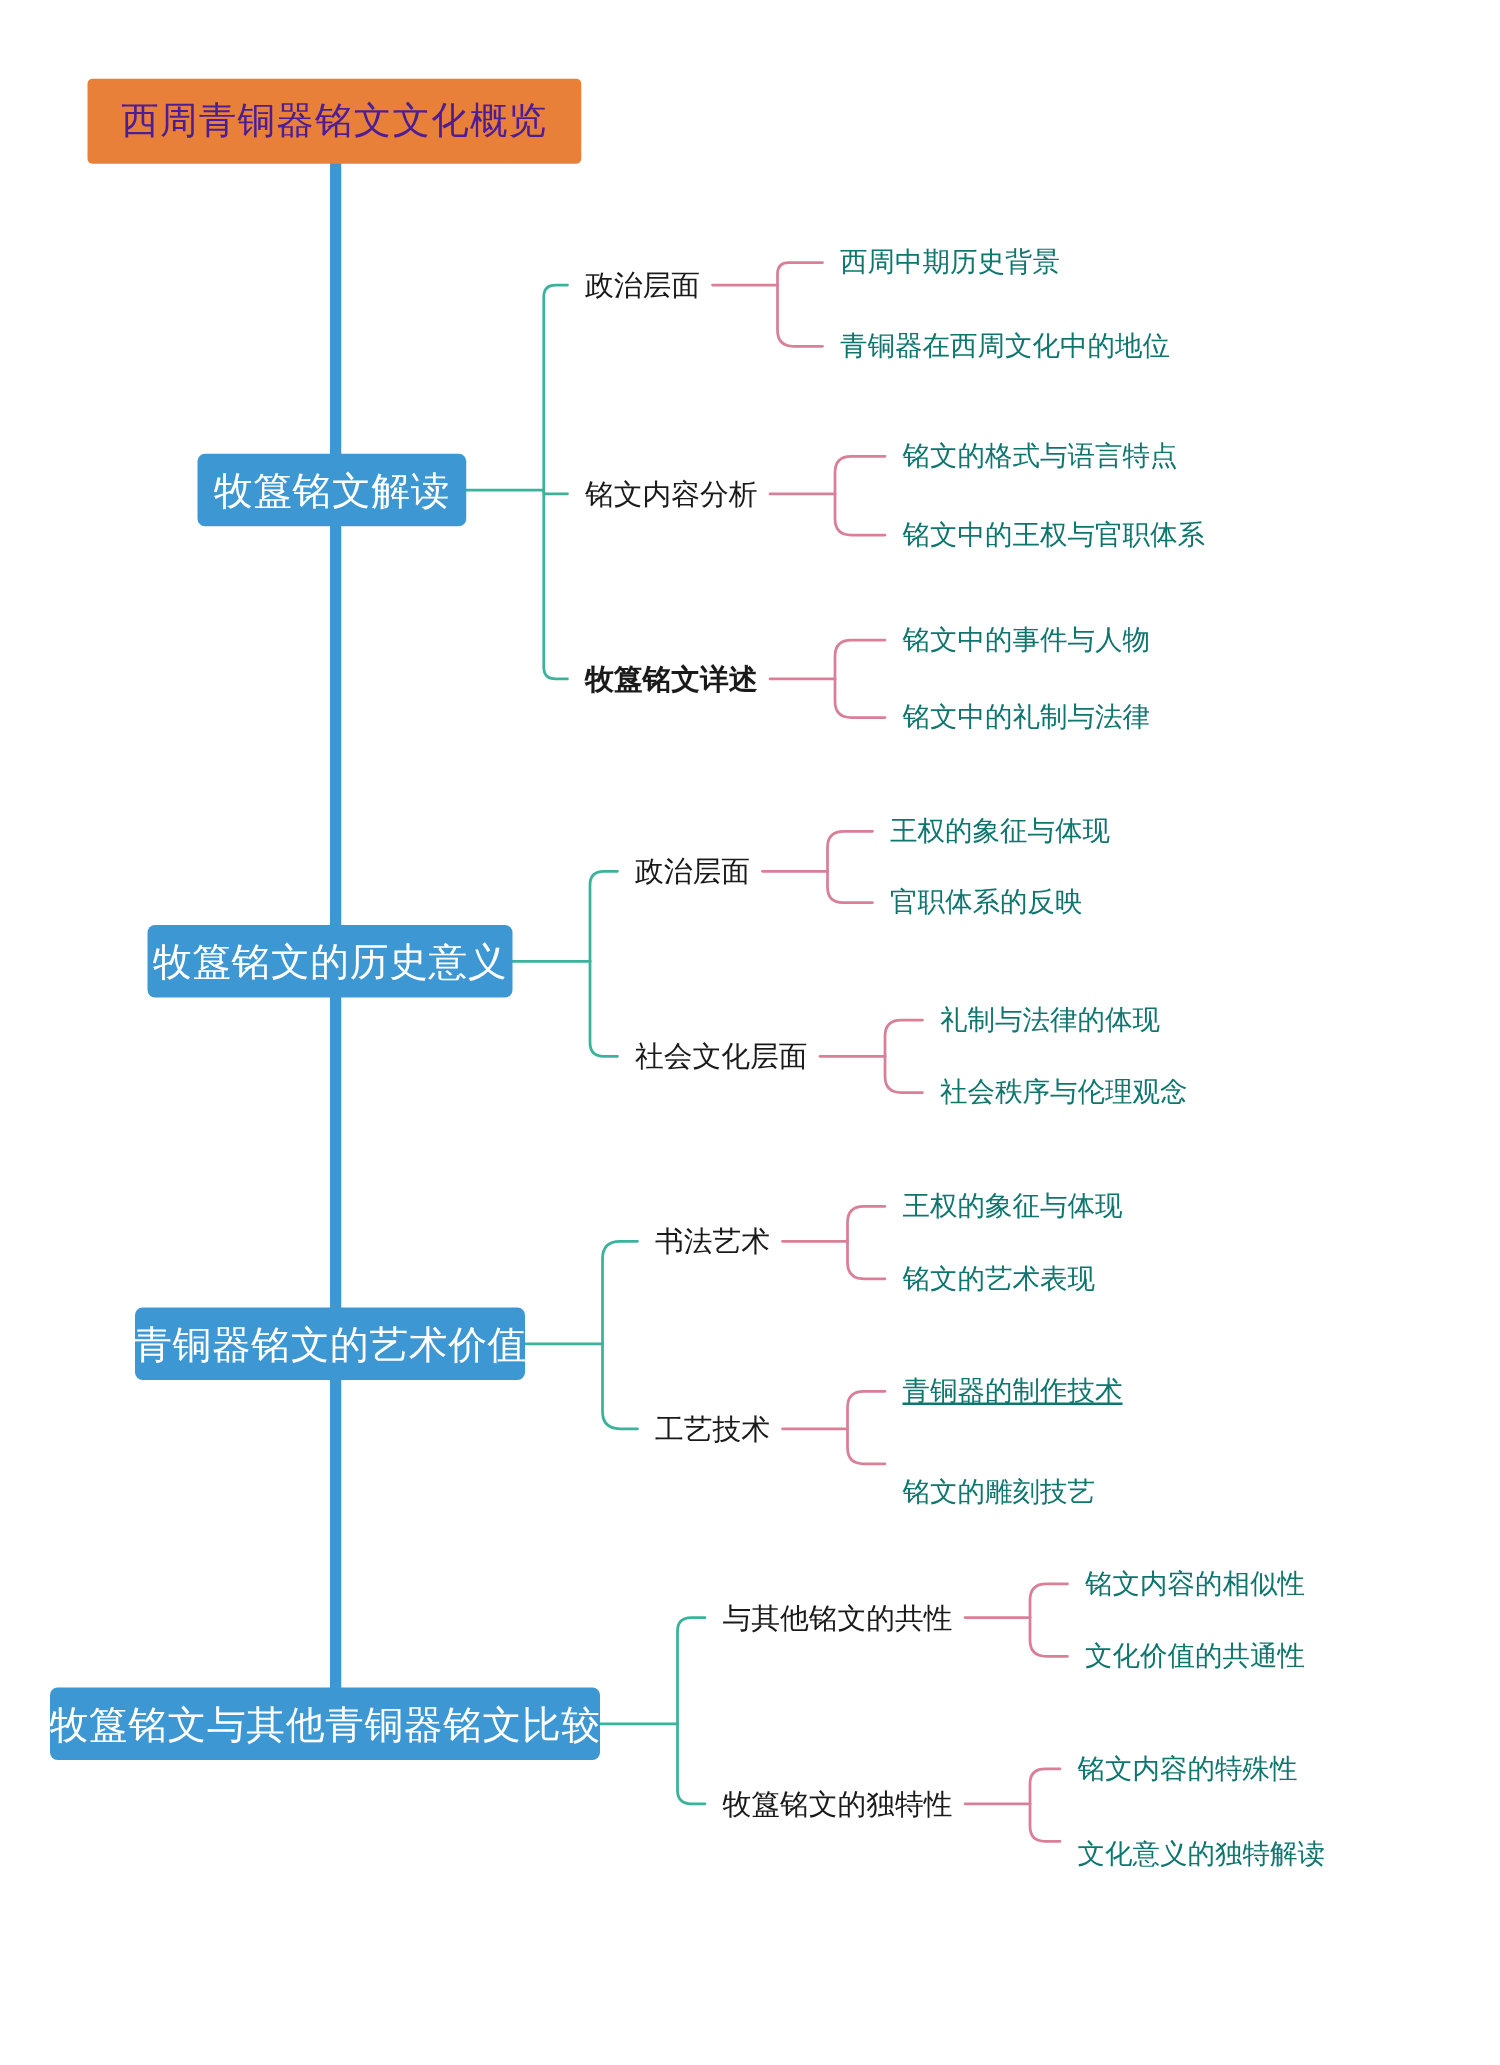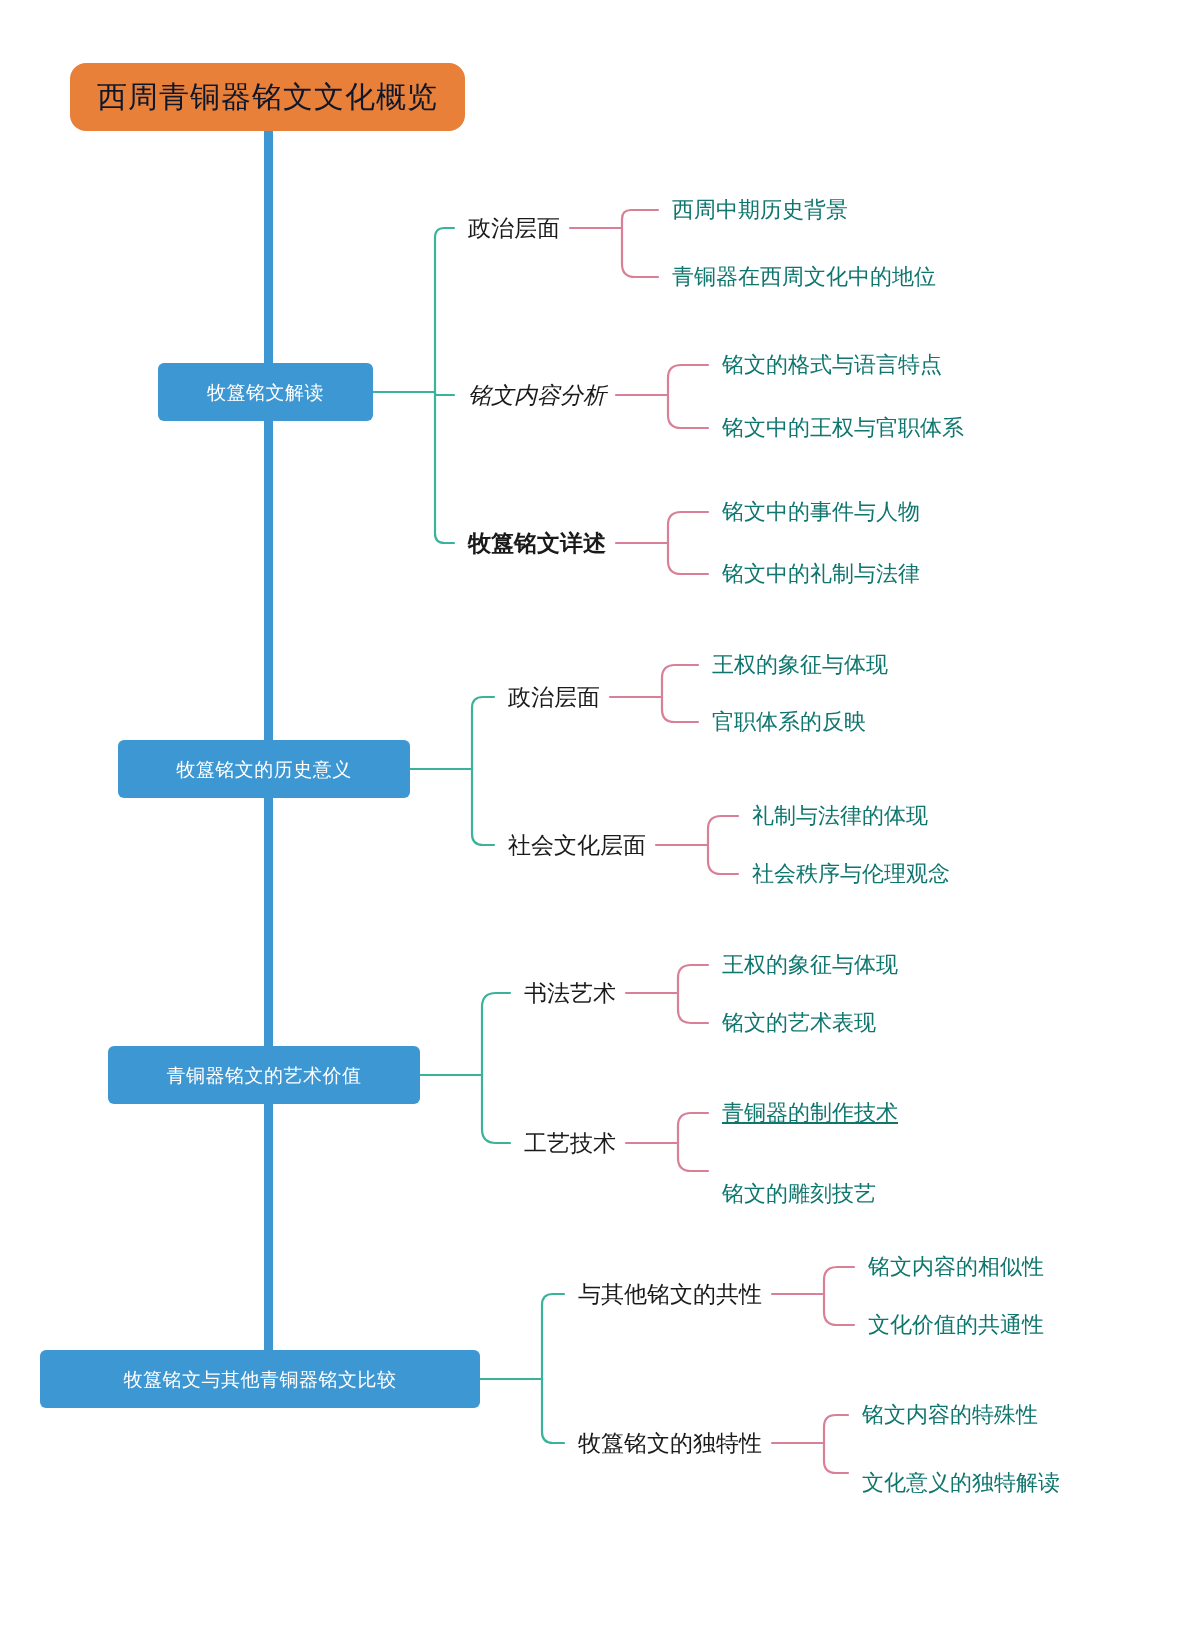--- a/index.html
+++ b/index.html
@@ -7,28 +7,28 @@
     width:1200px;height:1652px;background:#ffffff;
     font-family:"Liberation Sans","DejaVu Sans",sans-serif;
     position:relative;overflow:hidden;
   }
   #canvas{position:absolute;inset:0;}
   svg#links{position:absolute;left:0;top:0;width:1200px;height:1652px;}
 
   .node{position:absolute;box-sizing:border-box;white-space:nowrap;}
 
   .root-node{
-    background:#E8803A;color:#0f172a;border-radius:16px;
+    background:#E8803A;color:#4c1d95;border-radius:4px;
     font-size:30px;line-height:1;
     display:flex;align-items:center;justify-content:center;
     letter-spacing:1px;
   }
   .branch-node{
     background:#3D97D3;color:#ffffff;border-radius:6px;
-    font-size:19px;line-height:1;
+    font-size:31px;line-height:1;
     display:flex;align-items:center;justify-content:center;
     letter-spacing:0.5px;
   }
   .sub-node{
     color:#1a1a1a;font-size:23px;line-height:1;
     display:flex;align-items:center;
   }
   .leaf-node{
     color:#0f766e;font-size:22px;line-height:1;
     display:flex;align-items:center;
@@ -82,21 +82,21 @@
         <path d="M 824 1443 L 824 1427 Q 824 1415 836 1415 L 848 1415" fill="none" stroke="#D98098" stroke-width="2.2" stroke-linecap="round"></path>
         <path d="M 824 1443 L 824 1461 Q 824 1473 836 1473 L 848 1473" fill="none" stroke="#D98098" stroke-width="2.2" stroke-linecap="round"></path>
       </g>
   </svg>
   <div id="nodes">
       <div class="node root-node" style="left: 70px; top: 63px; width: 395px; height: 68px;">西周青铜器铭文文化概览</div>
       <div class="node branch-node" style="left: 158px; top: 363px; width: 215px; height: 58px;">牧簋铭文解读</div>
       <div class="node sub-node" style="left: 468px; top: 212px; height: 32px;">政治层面</div>
       <div class="node leaf-node" style="left: 672px; top: 195px; height: 30px;">西周中期历史背景</div>
       <div class="node leaf-node" style="left: 672px; top: 262px; height: 30px;">青铜器在西周文化中的地位</div>
-      <div class="node sub-node" style="left: 468px; top: 379px; height: 32px; font-style: italic;">铭文内容分析</div>
+      <div class="node sub-node" style="left: 468px; top: 379px; height: 32px;">铭文内容分析</div>
       <div class="node leaf-node" style="left: 722px; top: 350px; height: 30px;">铭文的格式与语言特点</div>
       <div class="node leaf-node" style="left: 722px; top: 413px; height: 30px;">铭文中的王权与官职体系</div>
       <div class="node sub-node" style="left: 468px; top: 527px; height: 32px; font-weight: bold;">牧簋铭文详述</div>
       <div class="node leaf-node" style="left: 722px; top: 497px; height: 30px;">铭文中的事件与人物</div>
       <div class="node leaf-node" style="left: 722px; top: 559px; height: 30px;">铭文中的礼制与法律</div>
       <div class="node branch-node" style="left: 118px; top: 740px; width: 292px; height: 58px;">牧簋铭文的历史意义</div>
       <div class="node sub-node" style="left: 508px; top: 681px; height: 32px;">政治层面</div>
       <div class="node leaf-node" style="left: 712px; top: 650px; height: 30px;">王权的象征与体现</div>
       <div class="node leaf-node" style="left: 712px; top: 707px; height: 30px;">官职体系的反映</div>
       <div class="node sub-node" style="left: 508px; top: 829px; height: 32px;">社会文化层面</div>

